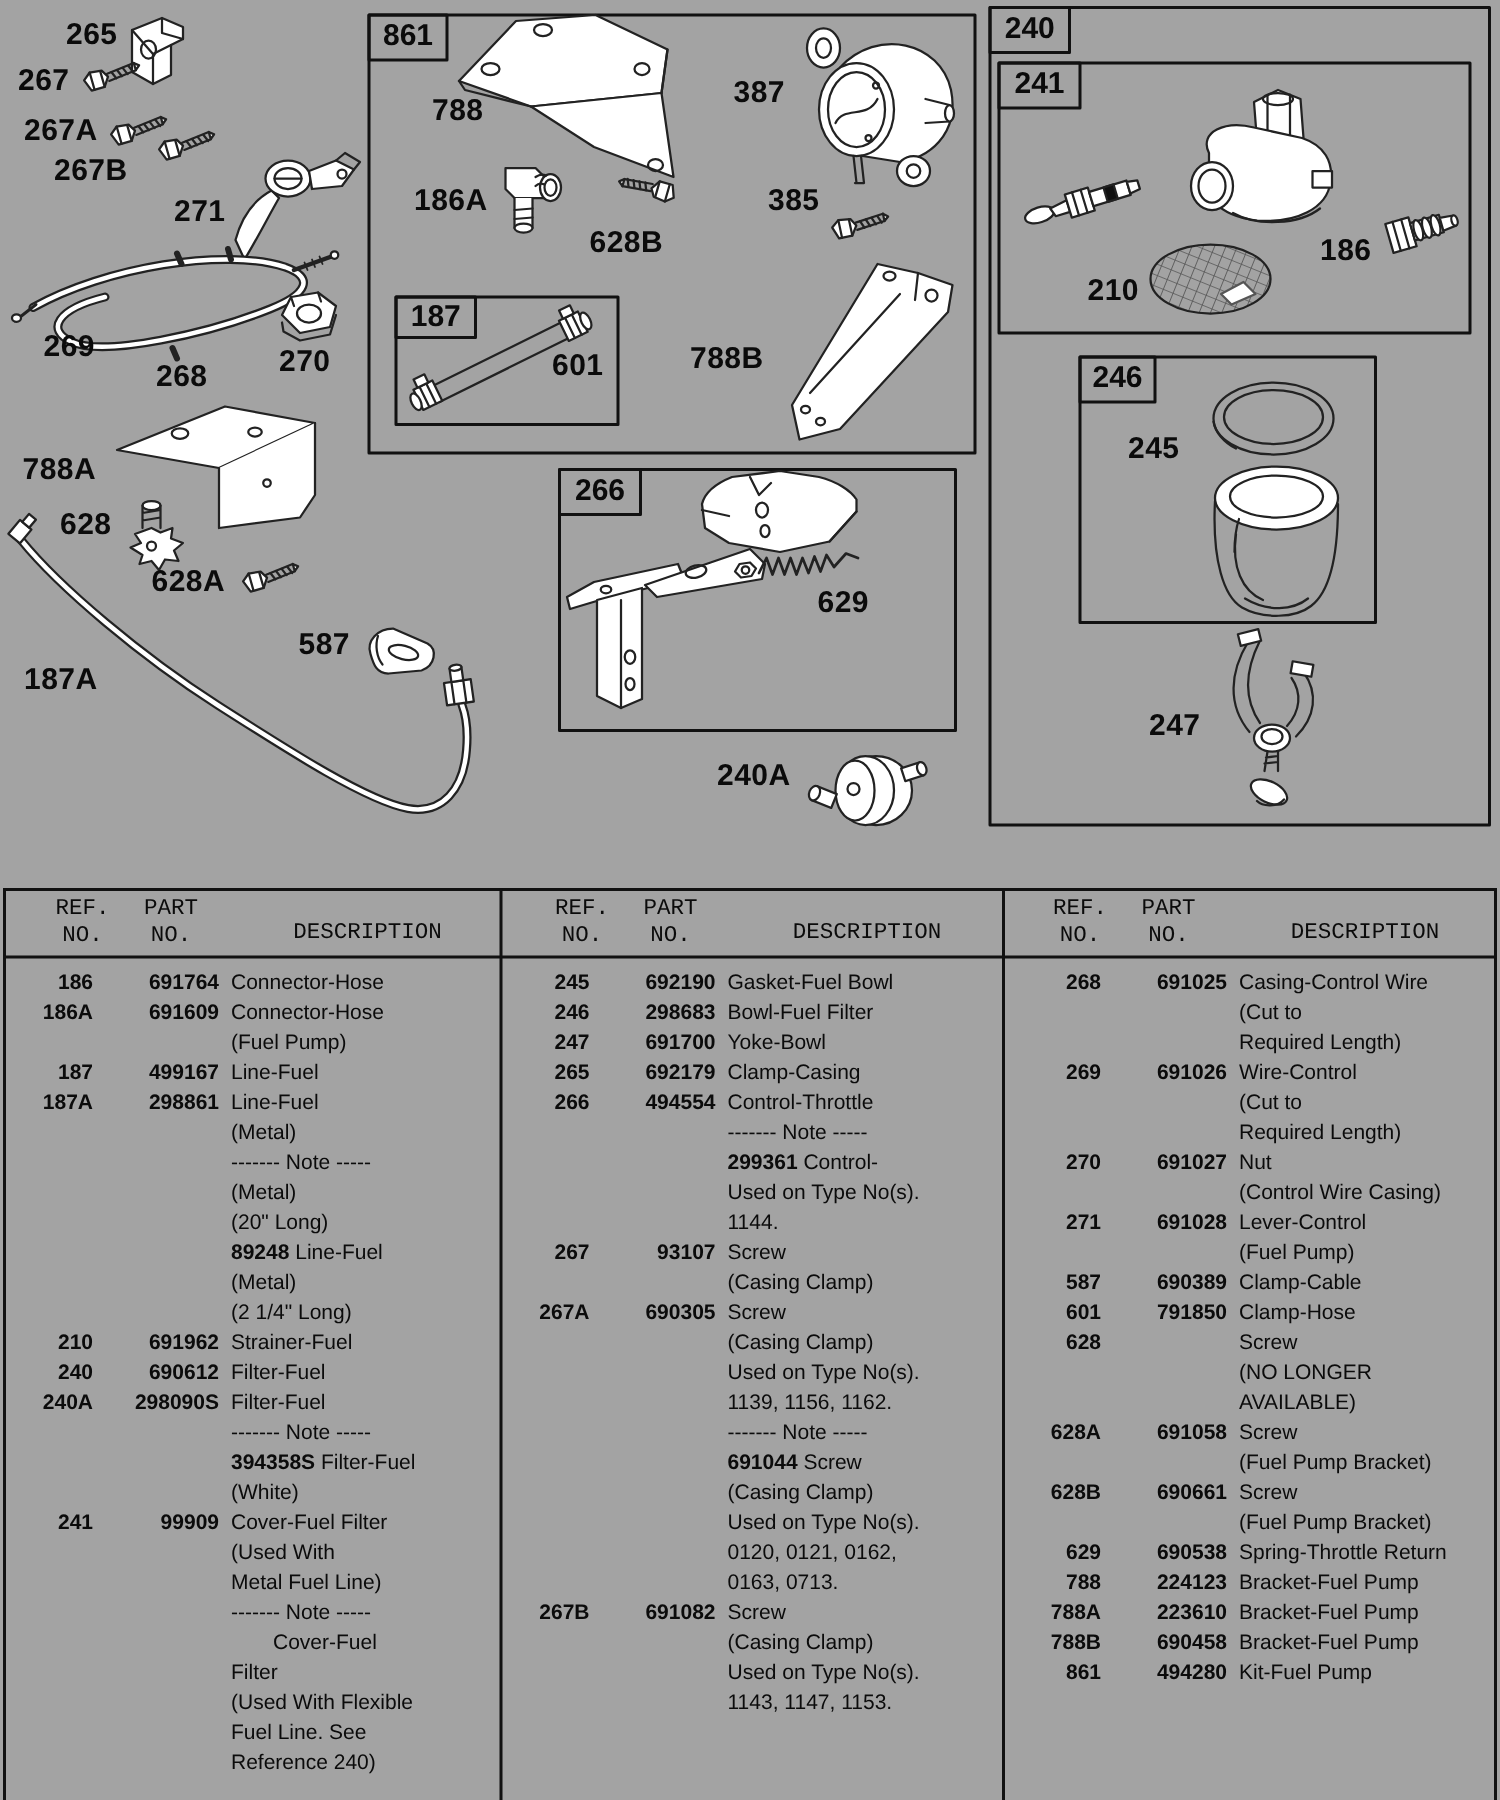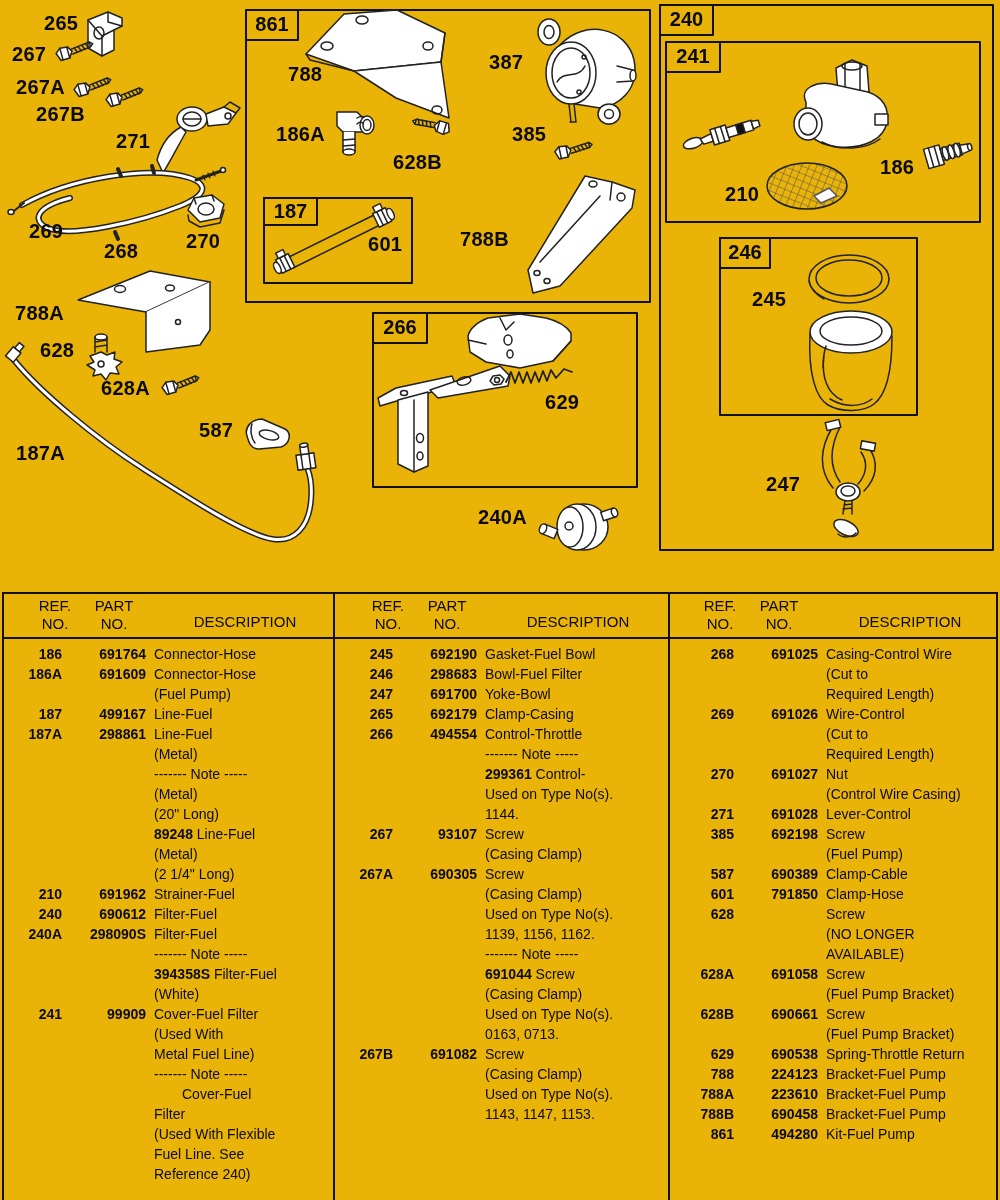--- a/index.html
+++ b/index.html
@@ -1,25 +1,25 @@
 <!DOCTYPE html>
 <html><head>
 <meta charset="utf-8">
 <style>
   html,body{margin:0;padding:0;background:#fff;}
-  #page{position:relative;width:1000px;height:1200px;background:#eab308;overflow:hidden;
+  #page{position:relative;width:1000px;height:1200px;background:#a3a3a3;overflow:hidden;
         font-family:"Liberation Sans",sans-serif;color:#0b0b0b;}
   svg{position:absolute;left:0;top:0;}
   .lbl{position:absolute;font-weight:bold;font-size:20px;letter-spacing:.3px;white-space:nowrap;}
   .boxlbl{position:absolute;font-weight:bold;font-size:20px;text-align:center;}
   
   .tborder{position:absolute;border:2px solid #111;border-bottom:none;}
   .vline{position:absolute;border-left:2px solid #111;}
   .hline{position:absolute;border-top:2px solid #111;}
-  .hcell{position:absolute;font-size:15px;text-align:center;white-space:nowrap;}
+  .hcell{position:absolute;font-size:15px;text-align:center;white-space:nowrap;font-family:Liberation Mono, monospace;}
   .tcol{position:absolute;top:644px;}
   .trow{height:20px;line-height:20px;font-size:14px;white-space:nowrap;}
   .c-ref{display:inline-block;width:58px;text-align:right;font-weight:bold;}
   .c-part{display:inline-block;width:84px;text-align:right;font-weight:bold;}
   .c-desc{margin-left:8px;}
   .trow.bold .c-desc{font-weight:normal;}
   .trow.indent .c-desc{padding-left:28px;margin-top:48px;}
 </style>
 </head>
 <body>
@@ -388,37 +388,37 @@
       <div class="trow"><span class="c-ref">267</span><span class="c-part">93107</span><span class="c-desc">Screw</span></div>
       <div class="trow"><span class="c-ref"></span><span class="c-part"></span><span class="c-desc">(Casing Clamp)</span></div>
       <div class="trow"><span class="c-ref">267A</span><span class="c-part">690305</span><span class="c-desc">Screw</span></div>
       <div class="trow"><span class="c-ref"></span><span class="c-part"></span><span class="c-desc">(Casing Clamp)</span></div>
       <div class="trow"><span class="c-ref"></span><span class="c-part"></span><span class="c-desc">Used on Type No(s).</span></div>
       <div class="trow"><span class="c-ref"></span><span class="c-part"></span><span class="c-desc">1139, 1156, 1162.</span></div>
       <div class="trow bold"><span class="c-ref"></span><span class="c-part"></span><span class="c-desc">------- Note -----</span></div>
       <div class="trow"><span class="c-ref"></span><span class="c-part"></span><span class="c-desc"><b>691044 </b>Screw</span></div>
       <div class="trow"><span class="c-ref"></span><span class="c-part"></span><span class="c-desc">(Casing Clamp)</span></div>
       <div class="trow"><span class="c-ref"></span><span class="c-part"></span><span class="c-desc">Used on Type No(s).</span></div>
+      <div class="trow"><span class="c-ref"></span><span class="c-part"></span><span class="c-desc">0120, 0121, 0162,</span></div>
       <div class="trow"><span class="c-ref"></span><span class="c-part"></span><span class="c-desc">0163, 0713.</span></div>
       <div class="trow"><span class="c-ref">267B</span><span class="c-part">691082</span><span class="c-desc">Screw</span></div>
       <div class="trow"><span class="c-ref"></span><span class="c-part"></span><span class="c-desc">(Casing Clamp)</span></div>
       <div class="trow"><span class="c-ref"></span><span class="c-part"></span><span class="c-desc">Used on Type No(s).</span></div>
       <div class="trow"><span class="c-ref"></span><span class="c-part"></span><span class="c-desc">1143, 1147, 1153.</span></div>
     </div>
 <div class="tcol" style="left:676px;width:290px">
       <div class="trow"><span class="c-ref">268</span><span class="c-part">691025</span><span class="c-desc">Casing-Control Wire</span></div>
       <div class="trow"><span class="c-ref"></span><span class="c-part"></span><span class="c-desc">(Cut to</span></div>
       <div class="trow"><span class="c-ref"></span><span class="c-part"></span><span class="c-desc">Required Length)</span></div>
       <div class="trow"><span class="c-ref">269</span><span class="c-part">691026</span><span class="c-desc">Wire-Control</span></div>
       <div class="trow"><span class="c-ref"></span><span class="c-part"></span><span class="c-desc">(Cut to</span></div>
       <div class="trow"><span class="c-ref"></span><span class="c-part"></span><span class="c-desc">Required Length)</span></div>
       <div class="trow"><span class="c-ref">270</span><span class="c-part">691027</span><span class="c-desc">Nut</span></div>
       <div class="trow"><span class="c-ref"></span><span class="c-part"></span><span class="c-desc">(Control Wire Casing)</span></div>
       <div class="trow"><span class="c-ref">271</span><span class="c-part">691028</span><span class="c-desc">Lever-Control</span></div>
-      <div class="trow"><span class="c-ref">385</span><span class="c-part">692198</span><span class="c-desc">Screw</span></div>
       <div class="trow"><span class="c-ref"></span><span class="c-part"></span><span class="c-desc">(Fuel Pump)</span></div>
       <div class="trow"><span class="c-ref">587</span><span class="c-part">690389</span><span class="c-desc">Clamp-Cable</span></div>
       <div class="trow"><span class="c-ref">601</span><span class="c-part">791850</span><span class="c-desc">Clamp-Hose</span></div>
       <div class="trow"><span class="c-ref">628</span><span class="c-part"></span><span class="c-desc">Screw</span></div>
       <div class="trow bold"><span class="c-ref"></span><span class="c-part"></span><span class="c-desc">(NO LONGER</span></div>
       <div class="trow bold"><span class="c-ref"></span><span class="c-part"></span><span class="c-desc">AVAILABLE)</span></div>
       <div class="trow"><span class="c-ref">628A</span><span class="c-part">691058</span><span class="c-desc">Screw</span></div>
       <div class="trow"><span class="c-ref"></span><span class="c-part"></span><span class="c-desc">(Fuel Pump Bracket)</span></div>
       <div class="trow"><span class="c-ref">628B</span><span class="c-part">690661</span><span class="c-desc">Screw</span></div>
       <div class="trow"><span class="c-ref"></span><span class="c-part"></span><span class="c-desc">(Fuel Pump Bracket)</span></div>

